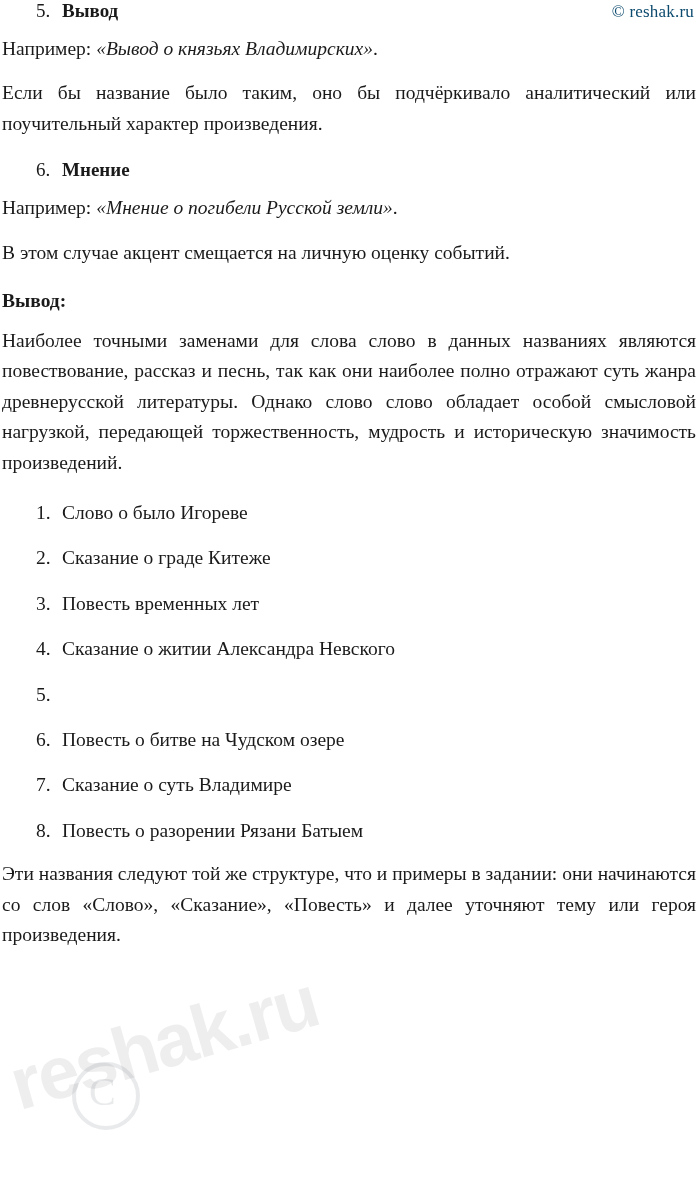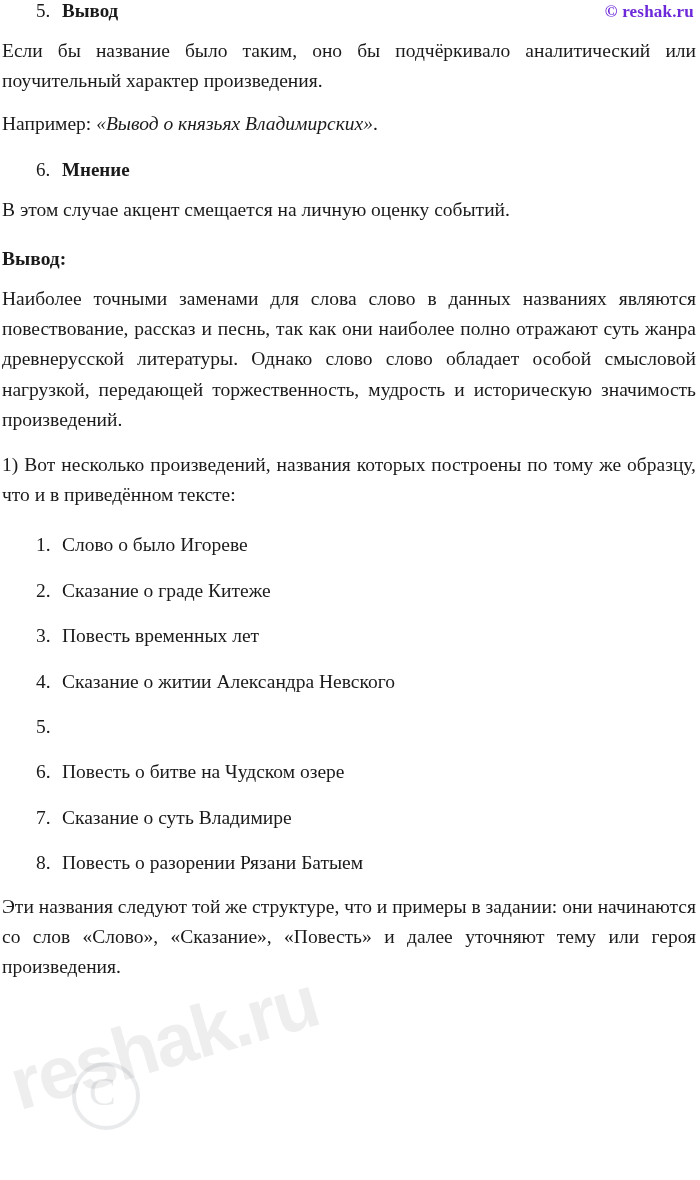--- a/index.html
+++ b/index.html
@@ -21,24 +21,23 @@
     height: 1180px;
     box-sizing: border-box;
     padding: 0 4px 0 2px;
   }
   .watermark {
     position: absolute;
     top: 2px;
     right: 6px;
     font-family: "Liberation Serif", serif;
     font-size: 17px;
-    color: #6d28d9;
+    color: #0c4a6e;
     letter-spacing: 0.2px;
     z-index: 5;
-    font-weight: bold;
   }
   .wm-big {
     position: absolute;
     left: 6px;
     top: 1000px;
     font-family: "Liberation Sans", sans-serif;
     font-size: 74px;
     font-weight: bold;
     color: rgba(120,125,130,0.13);
     letter-spacing: -2px;
@@ -138,37 +137,37 @@
 
   <div class="watermark">© reshak.ru</div>
 
   <div class="content">
 
     <div class="ol-head">
       <span class="num">5.</span>
       <span>Вывод</span>
     </div>
 
+    <p class="t first"><span>Например: </span><span class="it">«Вывод о князьях Владимирских»</span><span>.</span></p>
+
     <p class="t">Если бы название было таким, оно бы подчёркивало аналитический или поучительный характер произведения.</p>
-
-    <p class="t first"><span>Например: </span><span class="it">«Вывод о князьях Владимирских»</span><span>.</span></p>
 
     <div class="ol-head gap-top">
       <span class="num">6.</span>
       <span>Мнение</span>
     </div>
 
+    <p class="t first"><span>Например: </span><span class="it">«Мнение о погибели Русской земли»</span><span>.</span></p>
 
     <p class="t">В этом случае акцент смещается на личную оценку событий.</p>
 
     <h3 class="itog">Вывод:</h3>
 
     <p class="t">Наиболее точными заменами для слова слово в данных названиях являются повествование, рассказ и песнь, так как они наиболее полно отражают суть жанра древнерусской литературы. Однако слово слово обладает особой смысловой нагрузкой, передающей торжественность, мудрость и историческую значимость произведений.</p>
 
-    <p class="t nohyph">1) Вот несколько произведений, названия которых построены по тому же образцу, что и в приведённом тексте:</p>
 
     <ol class="works">
       <li>
           <span class="num">1.</span>
           <span>Слово о было Игореве</span>
         </li>
       <li>
           <span class="num">2.</span>
           <span>Сказание о граде Китеже</span>
         </li>

